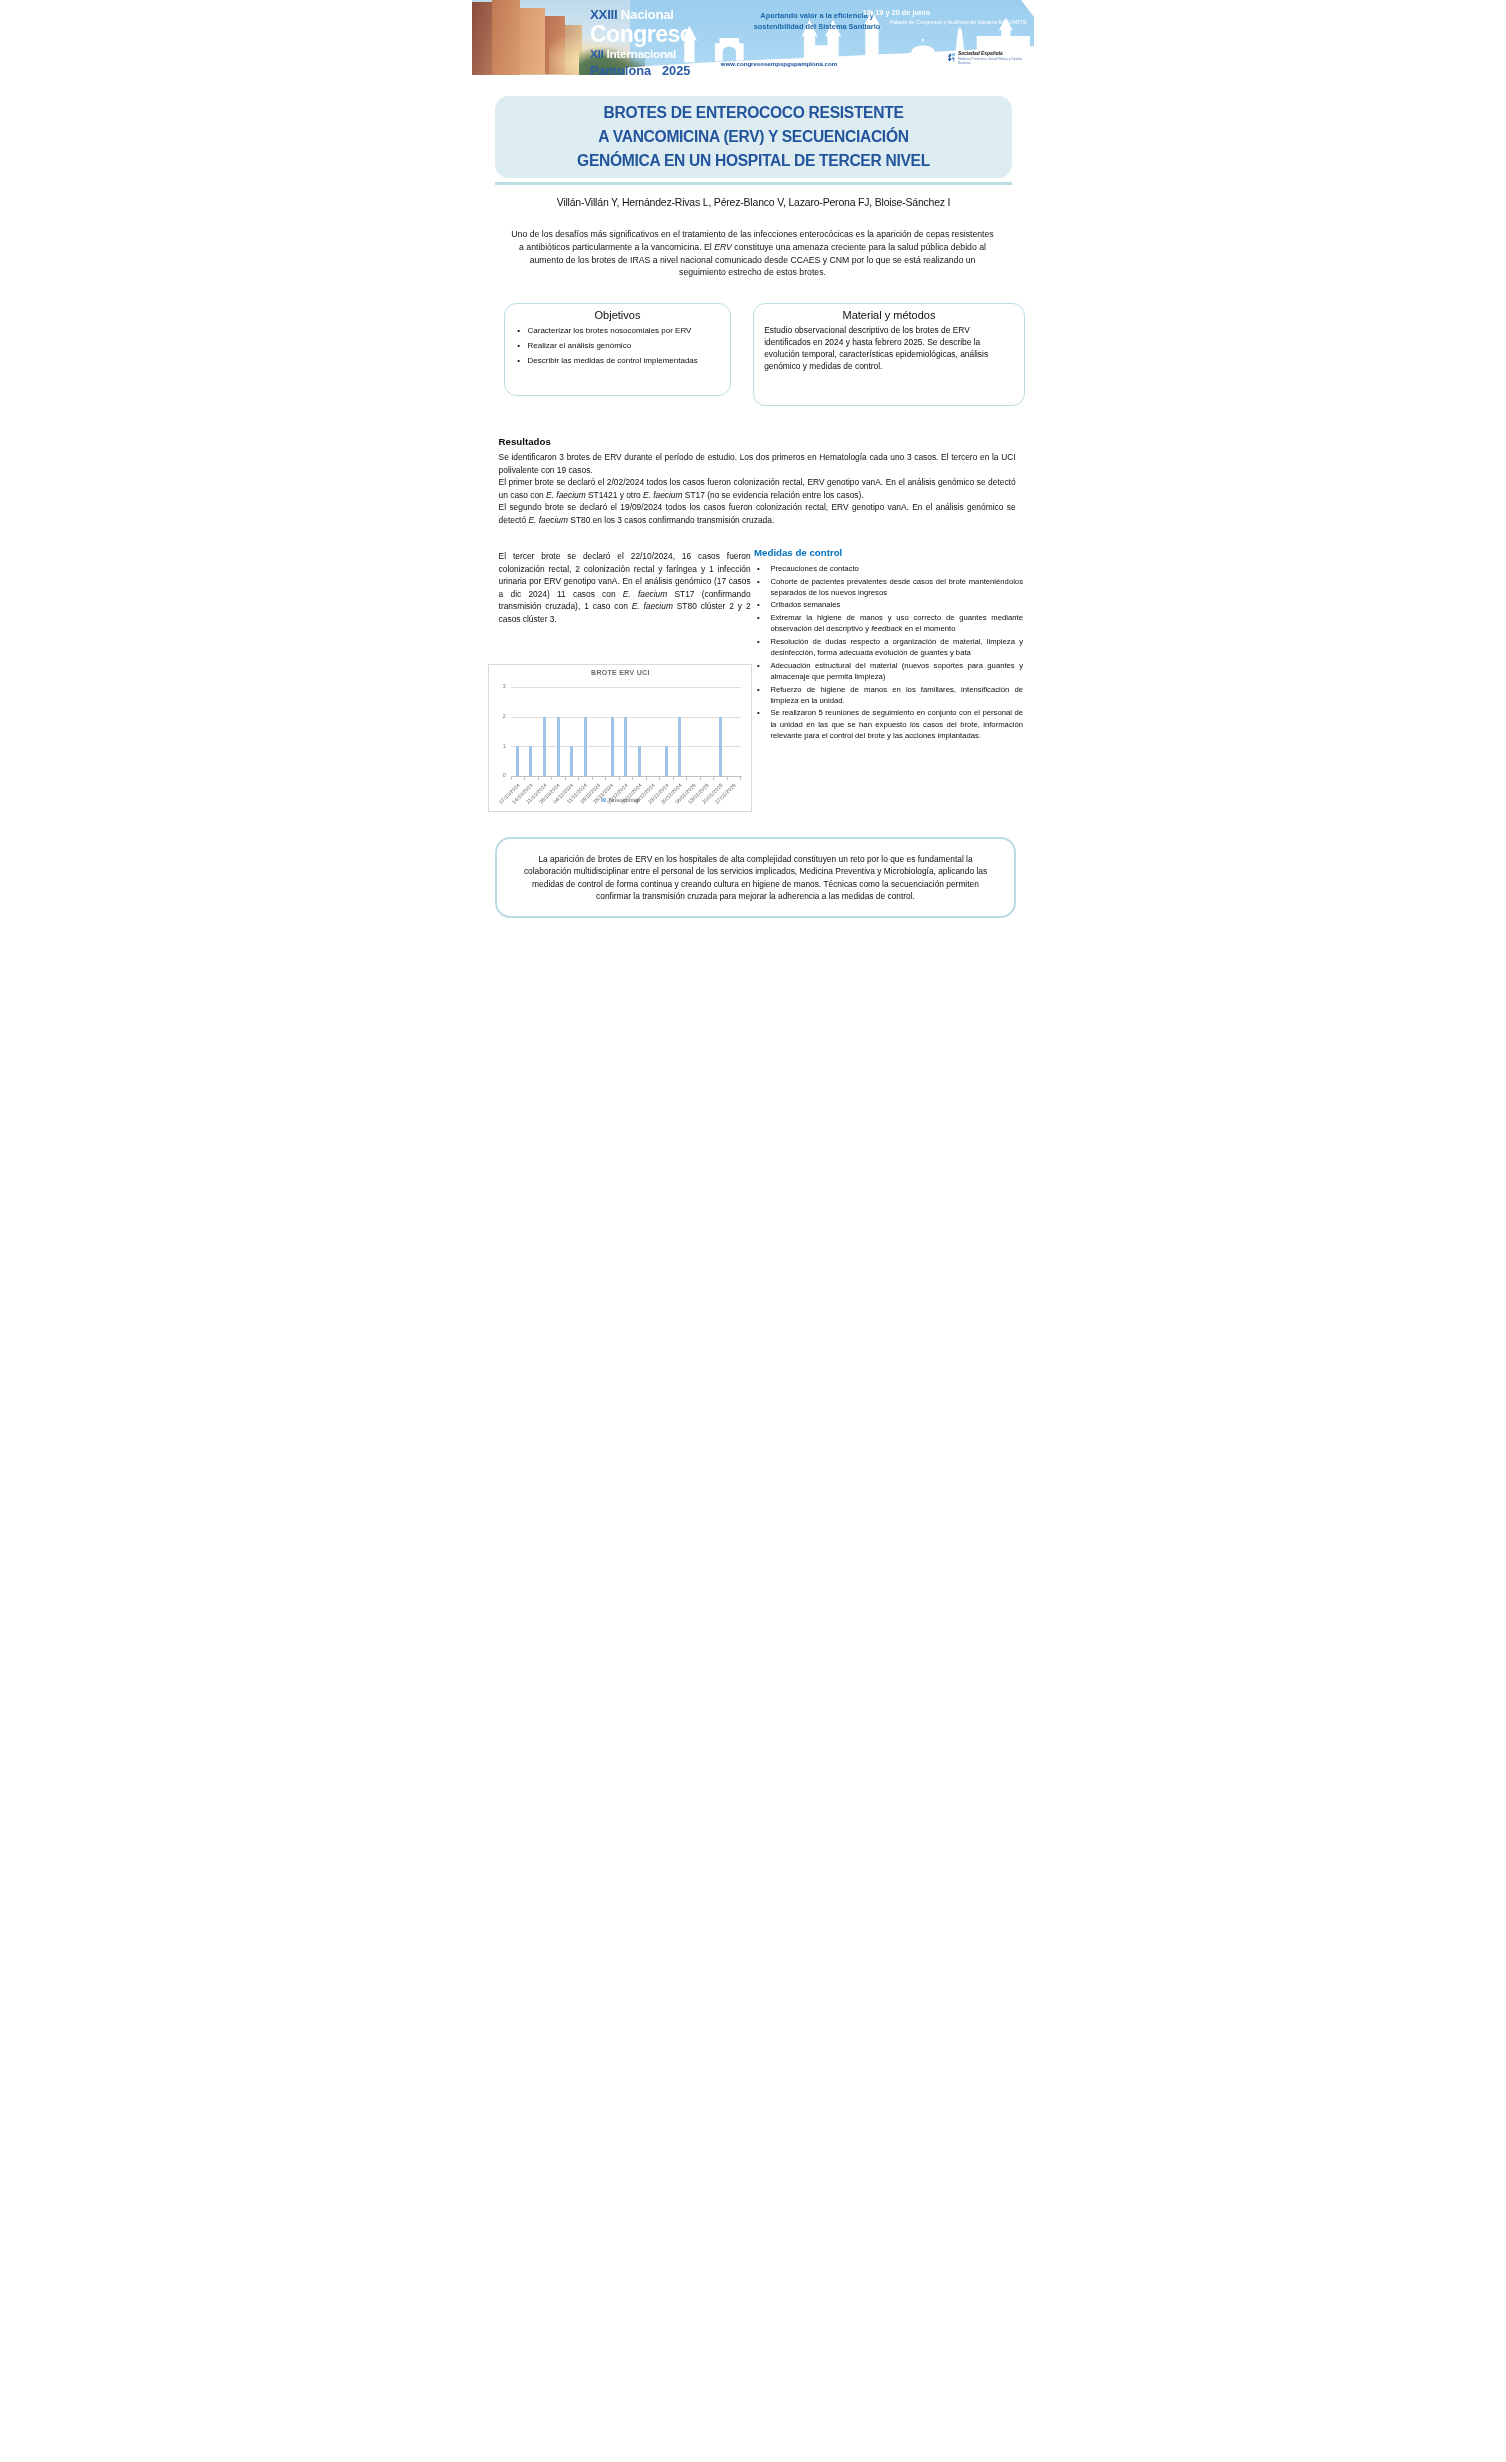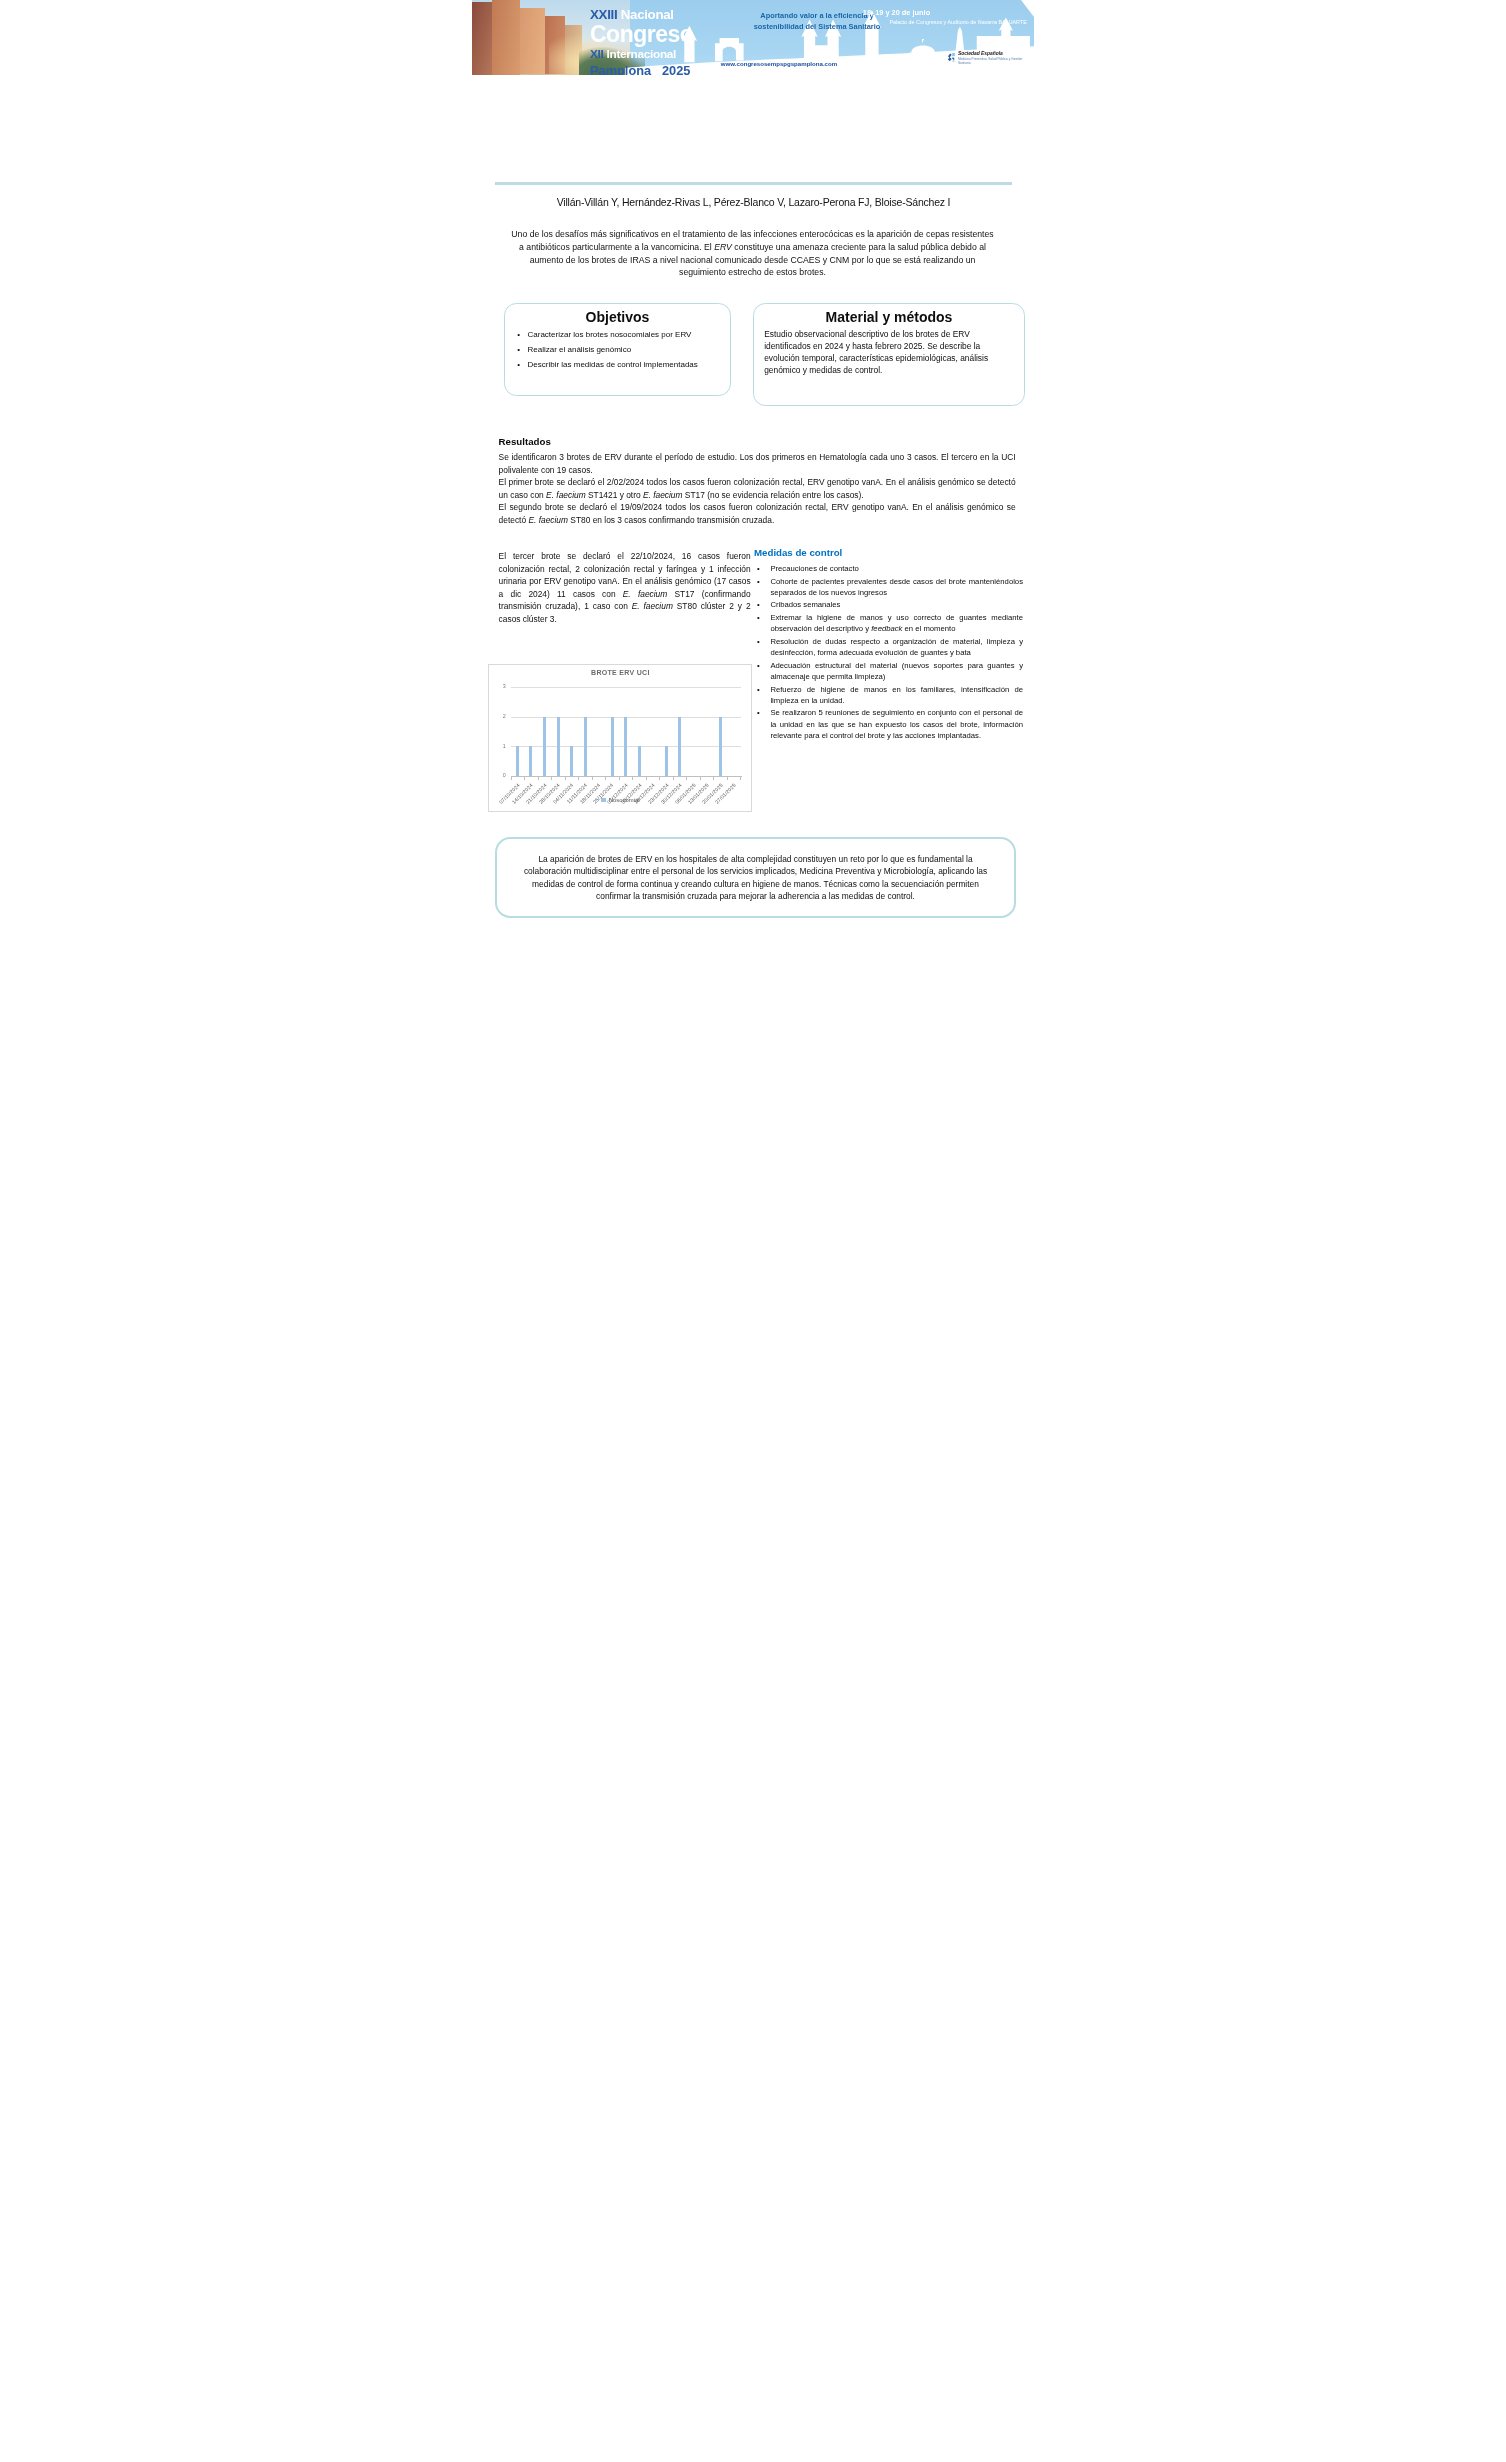--- a/index.html
+++ b/index.html
@@ -50,21 +50,21 @@
   .divider{position:absolute;left:23px;top:182px;width:517px;height:3.1px;background:#b9dde3;}
   .authors{position:absolute;left:23px;top:196px;width:517px;text-align:center;
            font-size:10.5px;color:#141414;letter-spacing:-0.2px;}
   .intro{position:absolute;left:38px;top:228px;width:485px;text-align:center;
          font-size:8.7px;line-height:1.47;color:#121212;}
 
   
   .round-box{position:absolute;background:#ffffff;border:1.5px solid #b9dce3;border-radius:12.3px;}
   .objectives{left:32px;top:303px;width:225px;height:91px;}
   .methods{left:281px;top:303px;width:270px;height:101px;}
-  .box-title{text-align:center;font-weight:bold;font-size:14px;margin-top:5.1px;color:#0d0d0d;}
+  .box-title{text-align:center;font-weight:normal;font-size:11px;margin-top:5.1px;color:#0d0d0d;}
   .obj-list{list-style:none;margin:5.1px 0 0 0;padding:0 9.2px 0 10.2px;}
   .obj-list li{position:relative;padding-left:12.3px;font-size:8px;line-height:1.3;margin-bottom:4.6px;color:#0d0d0d;}
   .obj-list li::before{content:"\2022";position:absolute;left:2px;top:0;}
   .methods-text{margin:4.1px 10.2px 0 10.2px;text-align:left;font-size:8.4px;line-height:1.42;color:#0d0d0d;}
 
   
   .results-heading{position:absolute;left:26.6px;top:436px;font-size:9.7px;font-weight:bold;color:#0a0a0a;}
   .results-body{position:absolute;left:26.6px;top:451px;width:517px;font-size:8.4px;line-height:1.5;
                 text-align:justify;color:#0f0f0f;}
   .results-body p{margin:0;}
@@ -159,20 +159,23 @@
         <rect x="12" y="19" width="4" height="3" fill="#9cc3e6"></rect>
       </svg>
       <div class="stxt">
         <div class="sname">Sociedad Española</div>
         <div class="ssub">Medicina Preventiva, Salud Pública y Gestión Sanitaria</div>
       </div>
     </div>
     <div class="corner-cut"></div>
   </div>
 
+  <div class="title-box">
+    <div class="title">BROTES DE ENTEROCOCO RESISTENTE A VANCOMICINA (ERV) Y SECUENCIACIÓN GENÓMICA EN UN HOSPITAL DE TERCER NIVEL</div>
+  </div>
   <div class="divider"></div>
   <div class="authors">Villán-Villán Y, Hernández-Rivas L, Pérez-Blanco V, Lazaro-Perona FJ, Bloise-Sánchez I</div>
   <div class="intro"><span>Uno de los desafíos más significativos en el tratamiento de las infecciones enterocócicas es la aparición de cepas resistentes a antibióticos particularmente a la vancomicina. El </span><i>ERV</i><span> constituye una amenaza creciente para la salud pública debido al aumento de los brotes de IRAS a nivel nacional comunicado desde CCAES y CNM por lo que se está realizando un seguimiento estrecho de estos brotes.</span></div>
 
   <div class="round-box objectives">
     <div class="box-title">Objetivos</div>
     <ul class="obj-list">
       <li>Caracterizar los brotes nosocomiales por ERV</li>
       <li>Realizar el análisis genómico</li>
       <li>Describir las medidas de control implementadas</li>

